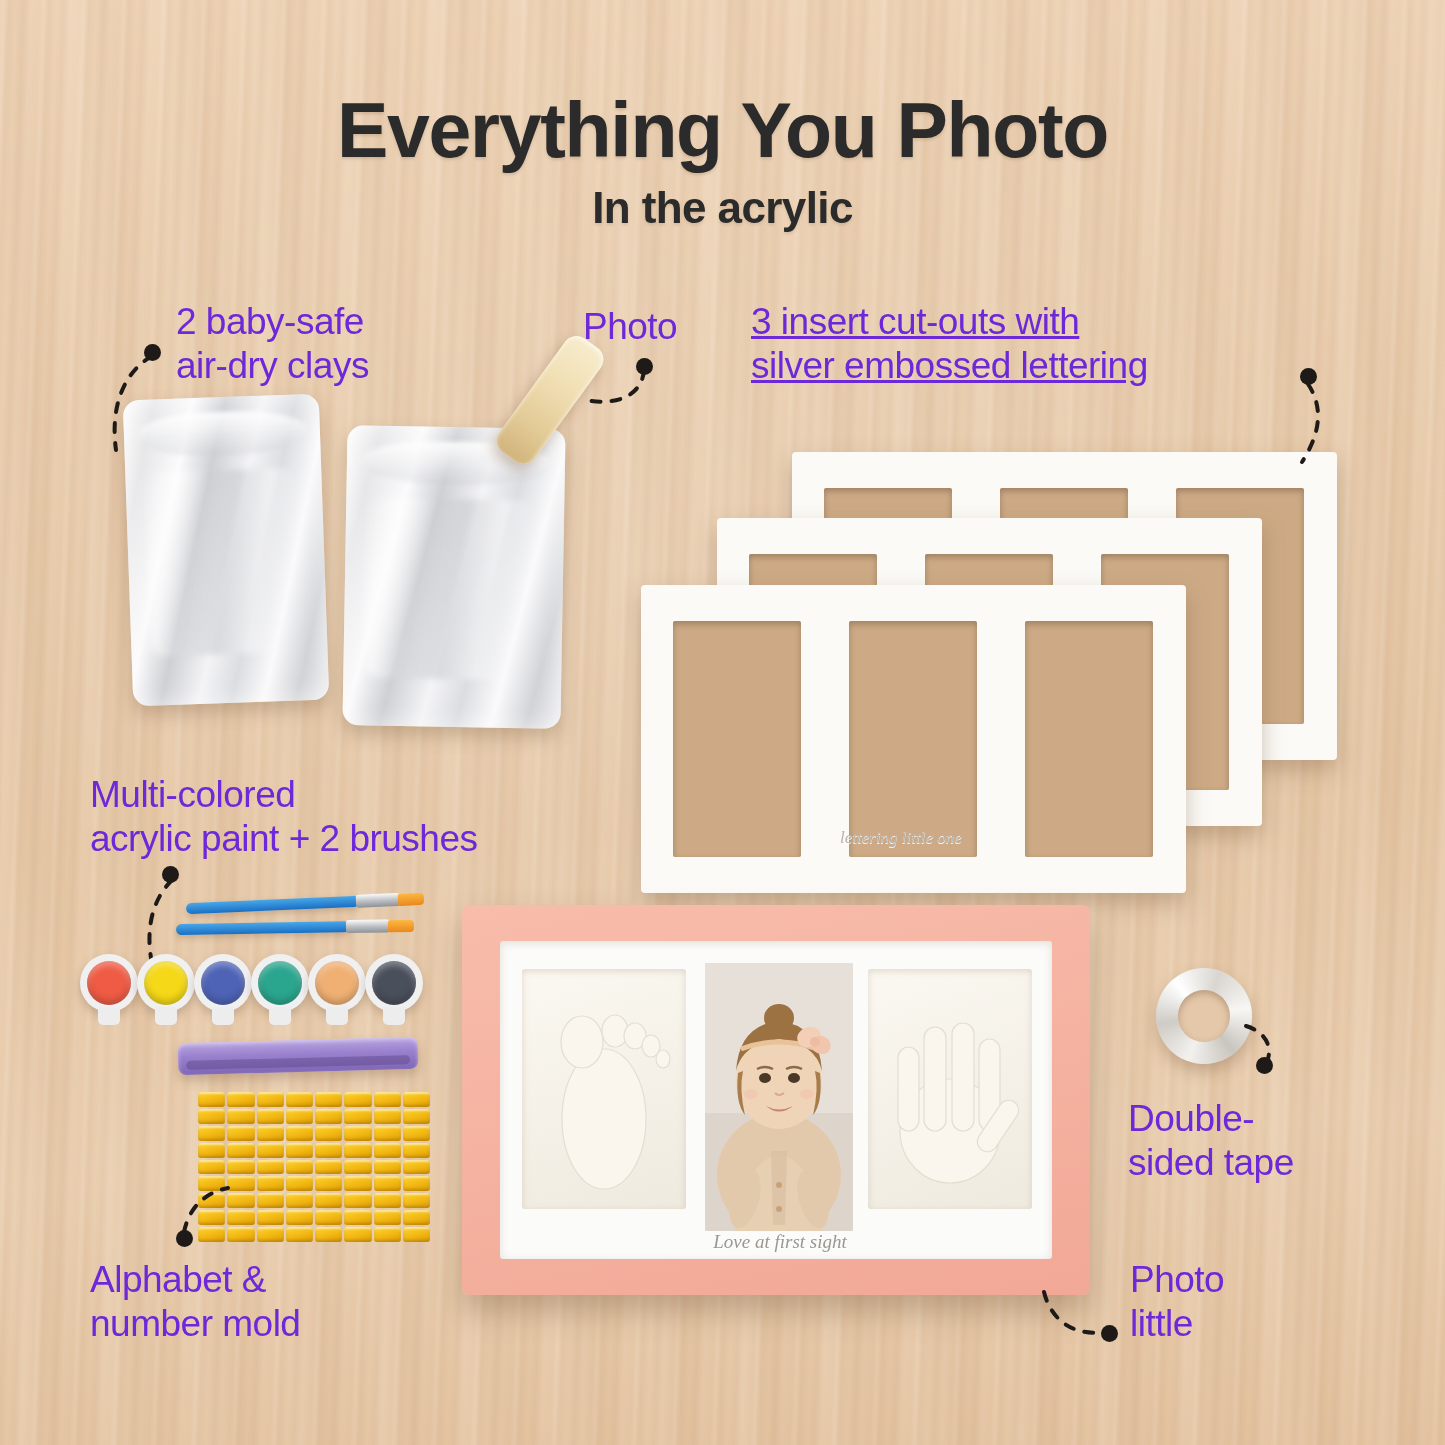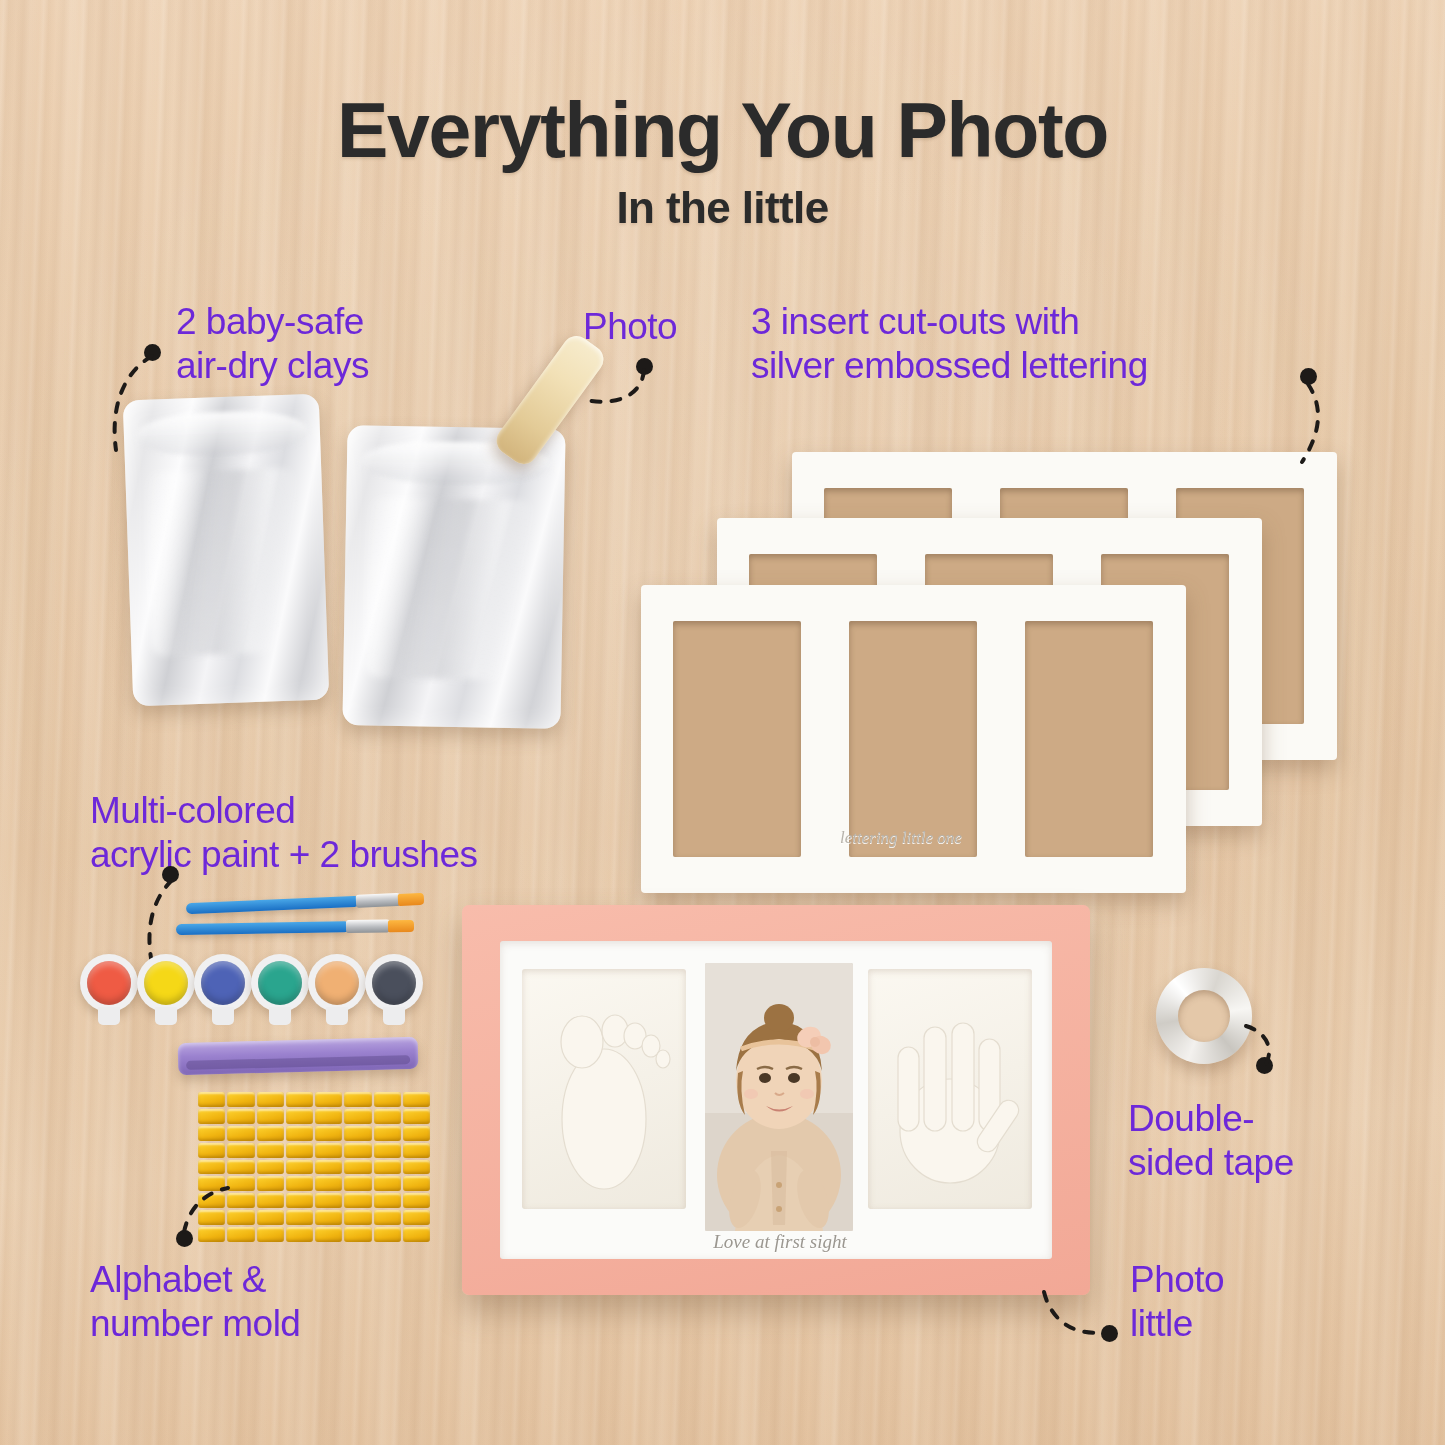--- a/index.html
+++ b/index.html
@@ -133,21 +133,21 @@
     text-shadow:0 1px 0 rgba(255,255,255,.9);}
 </style>
 </head>
 <body>
 
 <div id="stage">
 
   <div class="wood"></div>
 
   <div class="title">Everything You Photo</div>
-  <div class="subtitle">In the little</div>
+  <div class="subtitle">In the acrylic</div>
 
   <div class="pouch" style="left:128px;top:397px;width:196px;height:306px;transform:rotate(-2deg);"></div>
   <div class="pouch" style="left:345px;top:427px;width:218px;height:300px;transform:rotate(1deg);"></div>
 
   <div class="lbl" style="left:176px;top:300px;">2 baby-safe
 air-dry clays</div>
   <div class="dot" style="left:144px;top:344px;"></div>
   <svg class="leader" style="left:90px;top:350px;width:80px;height:110px;" viewBox="0 0 80 110">
     <path d="M62 6 C 34 22, 20 56, 26 100"></path>
   </svg>
@@ -174,28 +174,28 @@
   </div>
   <div class="emboss" style="left:918px;top:761px;font-size:21px;">Love at first sight</div>
 
   <div class="mat" style="left:641px;top:585px;width:545px;height:308px;">
     <div class="win" style="left:32px;top:36px;width:128px;height:236px;"></div>
     <div class="win" style="left:208px;top:36px;width:128px;height:236px;"></div>
     <div class="win" style="left:384px;top:36px;width:128px;height:236px;"></div>
   </div>
   <div class="emboss" style="left:840px;top:828px;font-size:17px;">lettering little one</div>
 
-  <div class="lbl" style="left:751px;top:300px;">3 insert cut-outs with
+  <div class="lbl" style="left:751px;top:300px;text-decoration:underline;">3 insert cut-outs with
 silver embossed lettering</div>
   <div class="dot" style="left:1300px;top:368px;"></div>
   <svg class="leader" style="left:1280px;top:380px;width:70px;height:90px;" viewBox="0 0 70 90">
     <path d="M28 4 C 44 28, 40 54, 22 82"></path>
   </svg>
 
-  <div class="lbl" style="left:90px;top:773px;margin-top:16px;">Multi-colored
+  <div class="lbl" style="left:90px;top:773px;">Multi-colored
 acrylic paint + 2 brushes</div>
   <div class="dot" style="left:162px;top:866px;"></div>
   <svg class="leader" style="left:120px;top:876px;width:80px;height:110px;" viewBox="0 0 80 110">
     <path d="M52 4 C 28 28, 24 64, 36 104"></path>
   </svg>
 
   <div class="brush" style="left:186px;top:898px;width:240px;transform:rotate(-2.5deg);">
     <span class="handle" style="width:174px;"></span>
     <span class="ferrule" style="left:170px;"></span>
     <span class="tip" style="left:212px;"></span>

